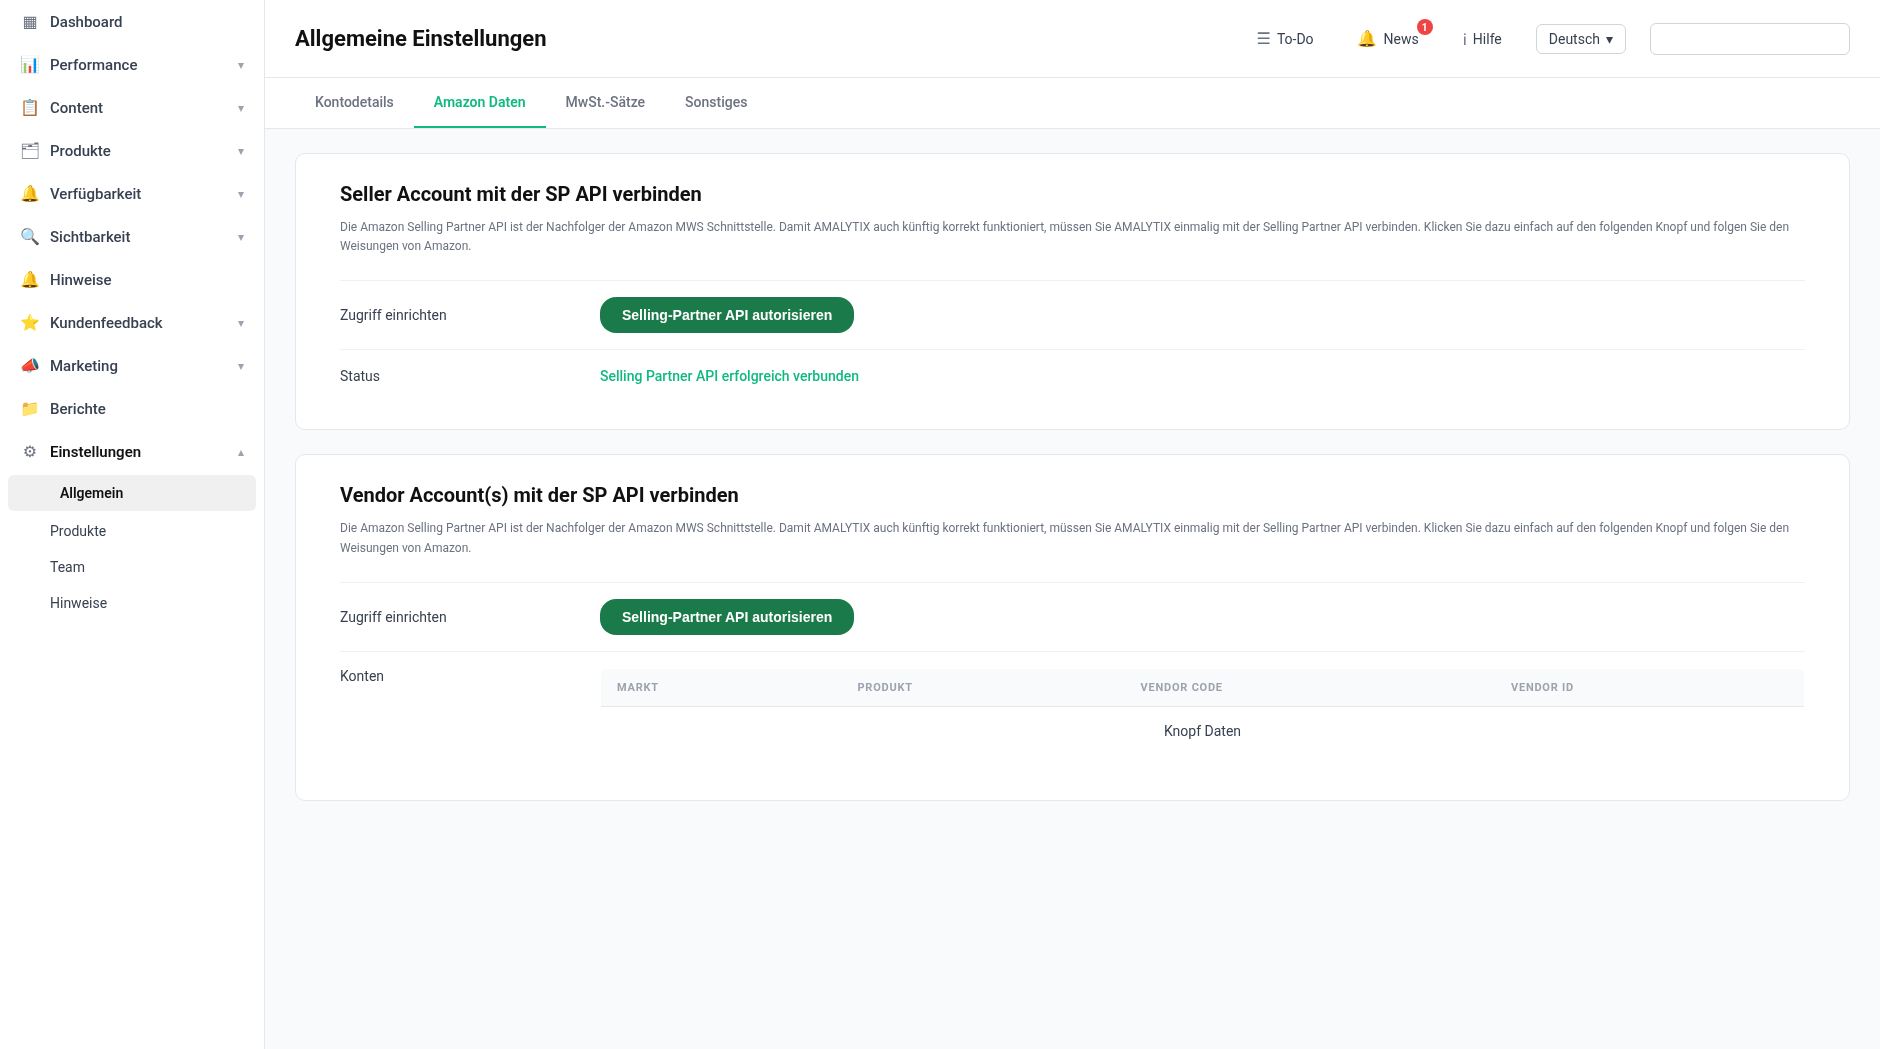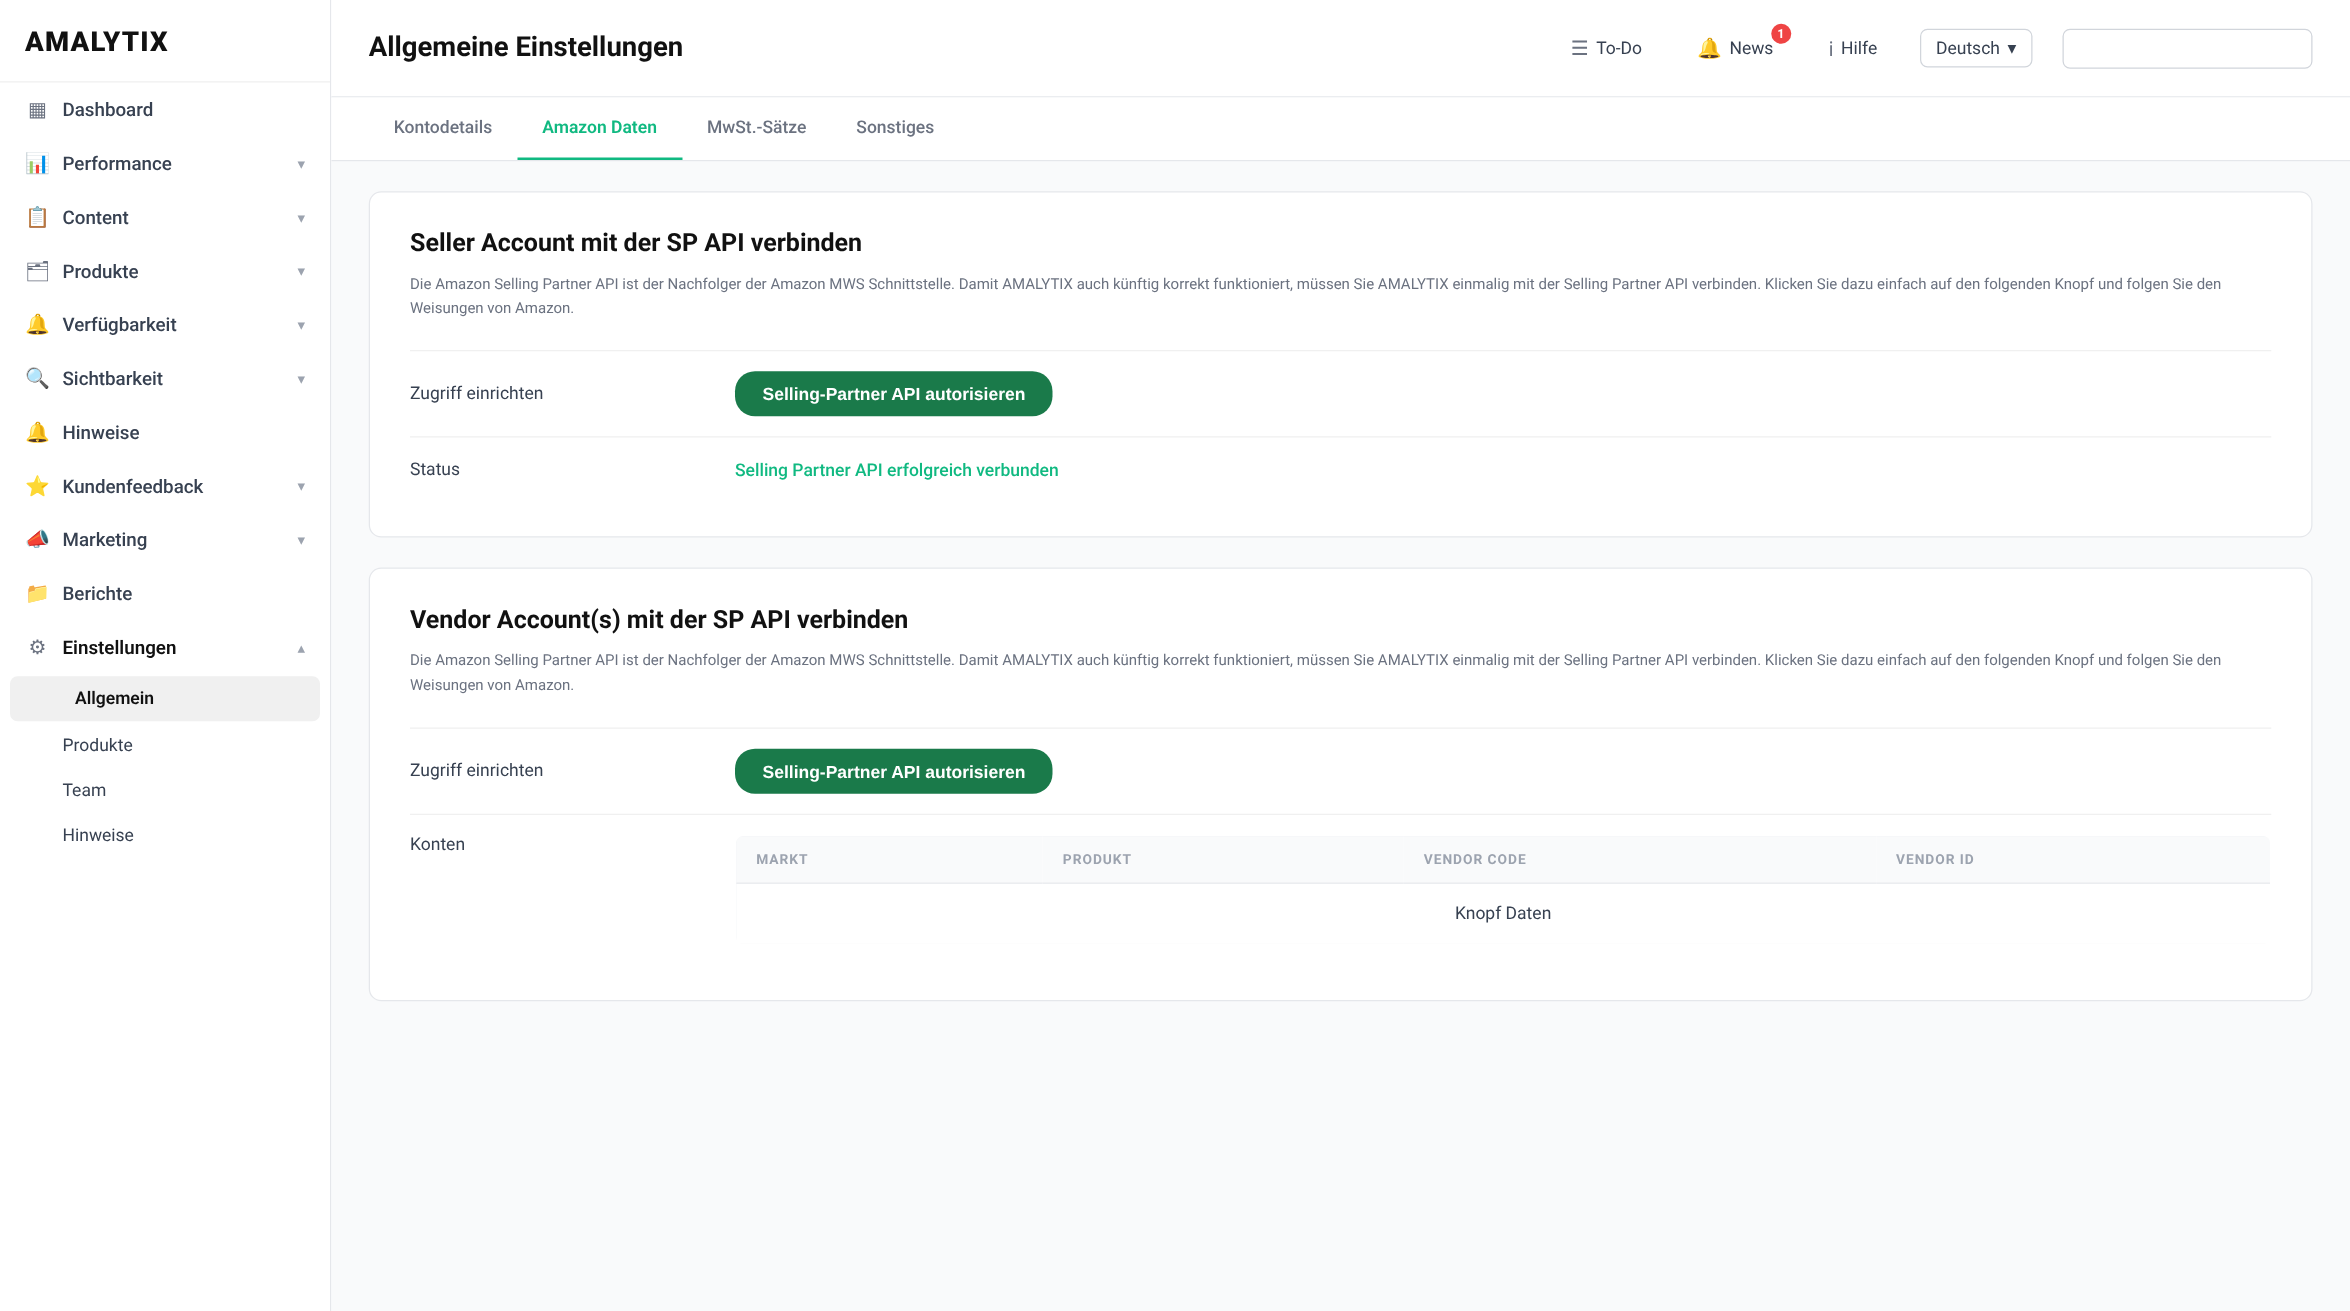--- a/index.html
+++ b/index.html
@@ -165,21 +165,21 @@
       display: flex;
       flex-direction: column;
       gap: 24px;
     }
 
     
     .card {
       background: #fff;
       border-radius: 10px;
       border: 1px solid #e5e7eb;
-      padding: 28px 32px;
+      padding: 28px 44px;
     }
     .card-title {
       font-size: 20px;
       font-weight: 700;
       color: #111;
       margin-bottom: 12px;
     }
     .card-desc {
       font-size: 12px;
       color: #6b7280;
@@ -246,21 +246,20 @@
     }
     .no-data {
       color: #9ca3af;
       font-size: 14px;
     }
   </style>
 </head>
 <body>
 
 <div class="sidebar">
-  <div class="sidebar-logo">AMALYTIX</div>
 
   <nav>
     <div class="nav-item">
       <span class="nav-icon">▦</span>
       <span class="nav-label">Dashboard</span>
     </div>
     <div class="nav-item">
       <span class="nav-icon">📊</span>
       <span class="nav-label">Performance</span>
       <span class="chevron">▾</span>

